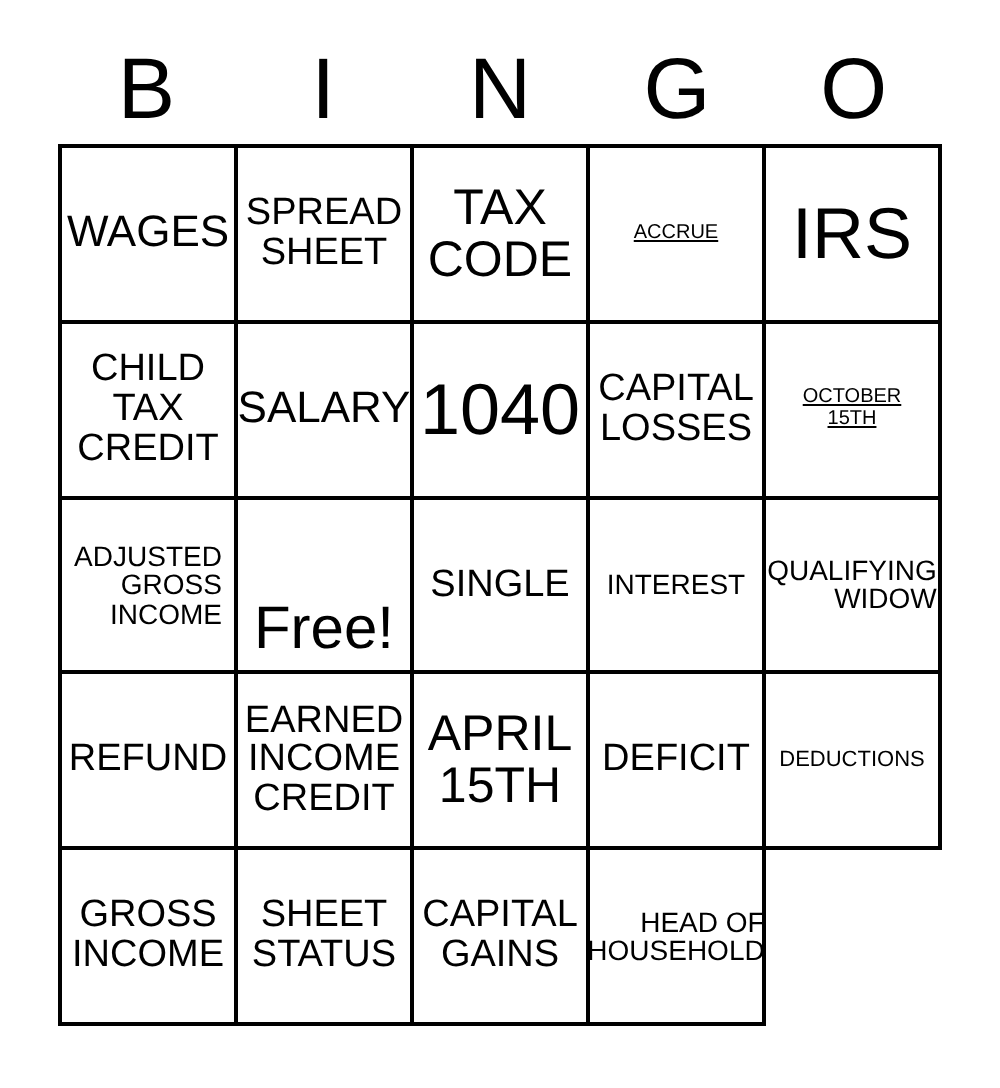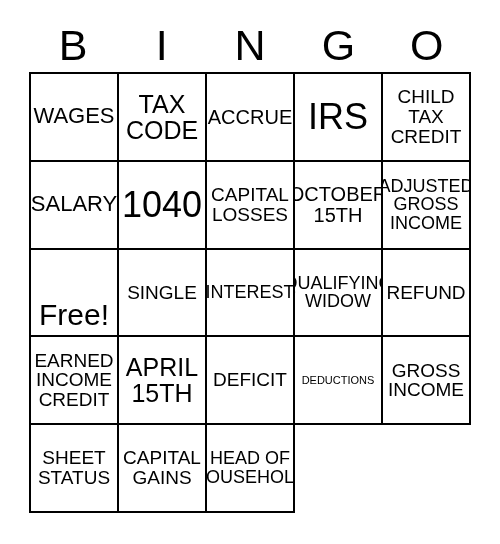--- a/index.html
+++ b/index.html
@@ -79,22 +79,22 @@
     white-space: pre-line;
     font-weight: 400;
     color: #000000;
   }
 
   
   .fs-xxl .cell-text { font-size: 36px; }
   .fs-xl  .cell-text { font-size: 25px; }
   .fs-lg  .cell-text { font-size: 22px; }
   .fs-md  .cell-text { font-size: 19px; }
-  .fs-sm  .cell-text { font-size: 20px; }
-  .fs-xs  .cell-text { font-size: 18px; }
+  .fs-sm  .cell-text { font-size: 10px; text-decoration: underline; }
+  .fs-xs  .cell-text { font-size: 14px; text-align: right; }
   .fs-xxs .cell-text { font-size: 11px; }
 
   .free-cell .cell-text { font-size: 30px; margin-top: 44px; }
 </style>
 </head>
 <body>
 
 <div id="bingo-card">
 
   <div id="header-row">
@@ -103,20 +103,24 @@
     <div class="header-letter">N</div>
     <div class="header-letter">G</div>
     <div class="header-letter">O</div>
   </div>
 
   <div id="grid">
 
     <div class="cell fs-lg">
       <span class="cell-text">WAGES</span>
     </div>
+    <div class="cell fs-md">
+      <span class="cell-text">SPREAD
+SHEET</span>
+    </div>
     <div class="cell fs-xl">
       <span class="cell-text">TAX
 CODE</span>
     </div>
     <div class="cell fs-sm">
       <span class="cell-text">ACCRUE</span>
     </div>
     <div class="cell fs-xxl">
       <span class="cell-text">IRS</span>
     </div>

